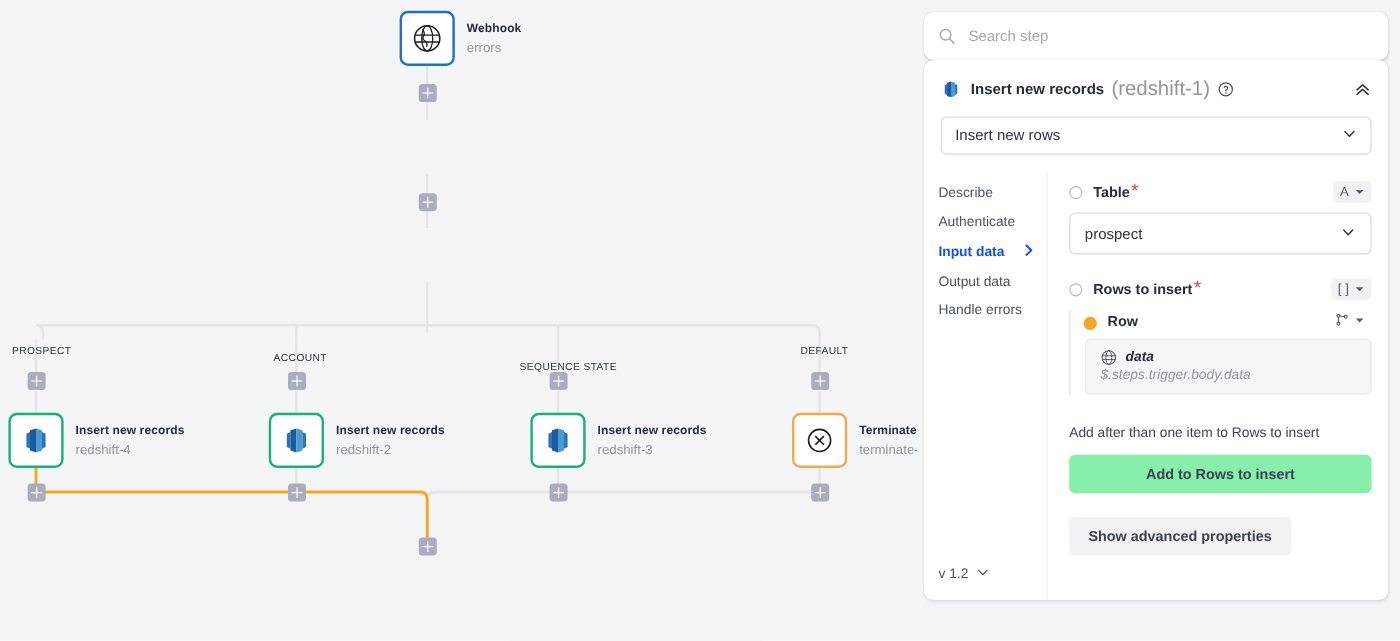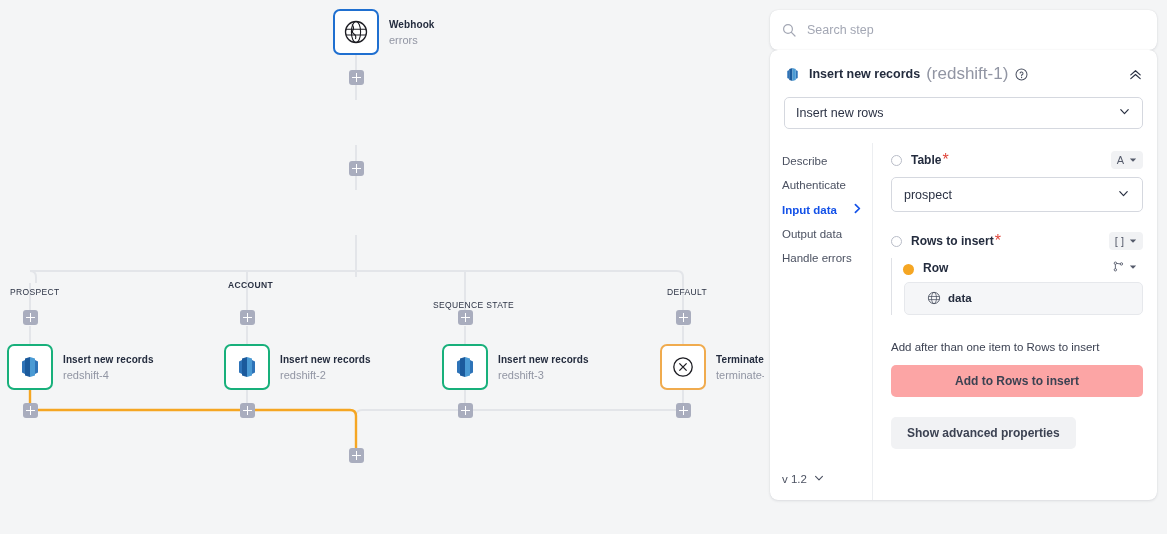--- a/index.html
+++ b/index.html
@@ -153,32 +153,33 @@
   }
   .value-select .chev { margin-left: auto; }
 
   .row-group { padding-left: 12px; border-left: 1px solid #dfe1e6; margin-top: 6px; }
   .row-head { display: flex; align-items: flex-end; margin-bottom: 7px; margin-left: -1px; }
   .row-dot { width: 11px; height: 11px; border-radius: 50%; background: #f5a623; }
   .row-label { font-size: 12px; font-weight: bold; color: #242c3e; margin-left: 9px; }
 
   .data-chip {
     background: #f5f6f8; border: 1px solid #e6e8ec; border-radius: 5px;
-    padding: 8px 11px 9px 22px;
+    padding: 8px 11px 9px 12px;
+    font-style: italic;
   }
   .chip-top { display: flex; align-items: center; gap: 7px; }
   .chip-name { font-size: 11.5px; font-weight: bold; color: #242c3e; }
   .chip-path { font-size: 11.5px; color: #9195a3; margin-top: 2px; }
 
   .hint {
     font-size: 11.5px; color: #3c4252;
     margin-top: 26px; margin-bottom: 12px;
   }
   .btn-wide {
-    height: 32px; background: #fca5a5; border-radius: 5px;
+    height: 32px; background: #86efac; border-radius: 5px;
     display: flex; align-items: center; justify-content: center;
     font-size: 12px; font-weight: bold; color: #3c4252; cursor: pointer;
   }
   .btn-left {
     height: 32px; background: #f1f2f4; border-radius: 5px;
     display: inline-flex; align-items: center;
     padding: 0 16px; margin-top: 20px;
     font-size: 12px; font-weight: bold; color: #3c4252; cursor: pointer;
   }
 </style>
@@ -223,21 +224,21 @@
         <path d="M465 403 L465 410"></path>
         <path d="M362 410 Q356 410 356 416 L356 448"></path>
       </g>
 
       <g fill="none" stroke="#f5a623" stroke-width="2.4">
         <path d="M30 390 L30 404 Q30 410 36 410 L350 410 Q356 410 356 416 L356 448"></path>
       </g>
     </svg>
 
     <div class="branch-label" style="left:10px;  top:287px;">PROSPECT</div>
-    <div class="branch-label" style="left:228px; top:280px;font-weight:bold;">ACCOUNT</div>
+    <div class="branch-label" style="left:228px; top:293px;">ACCOUNT</div>
     <div class="branch-label" style="left:433px; top:300px;">SEQUENCE STATE</div>
     <div class="branch-label" style="left:667px; top:287px;">DEFAULT</div>
 
     <div class="plus" style="left:349px; top:70px;"></div>
     <div class="plus" style="left:349px; top:161px;"></div>
     <div class="plus" style="left:23px;  top:310px;"></div>
     <div class="plus" style="left:240px; top:310px;"></div>
     <div class="plus" style="left:458px; top:310px;"></div>
     <div class="plus" style="left:676px; top:310px;"></div>
     <div class="plus" style="left:23px;  top:403px;"></div>
@@ -455,20 +456,21 @@
 
             <div class="data-chip">
               <div class="chip-top">
                 <svg width="14" height="14" viewBox="0 0 26 26">
                   <circle cx="13" cy="13" r="10.5" fill="none" stroke="#4b5161" stroke-width="1.6"></circle>
                   <ellipse cx="13" cy="13" rx="4.6" ry="10.5" fill="none" stroke="#4b5161" stroke-width="1.4"></ellipse>
                   <path d="M3 10.2 H23 M3 16 H23" fill="none" stroke="#4b5161" stroke-width="1.4"></path>
                 </svg>
                 <span class="chip-name">data</span>
               </div>
+              <div class="chip-path">$.steps.trigger.body.data</div>
             </div>
           </div>
 
           <div class="hint">Add after than one item to Rows to insert</div>
           <div class="btn-wide">Add to Rows to insert</div>
           <div class="btn-left">Show advanced properties</div>
 
         </div>
       </div>
     </div>

